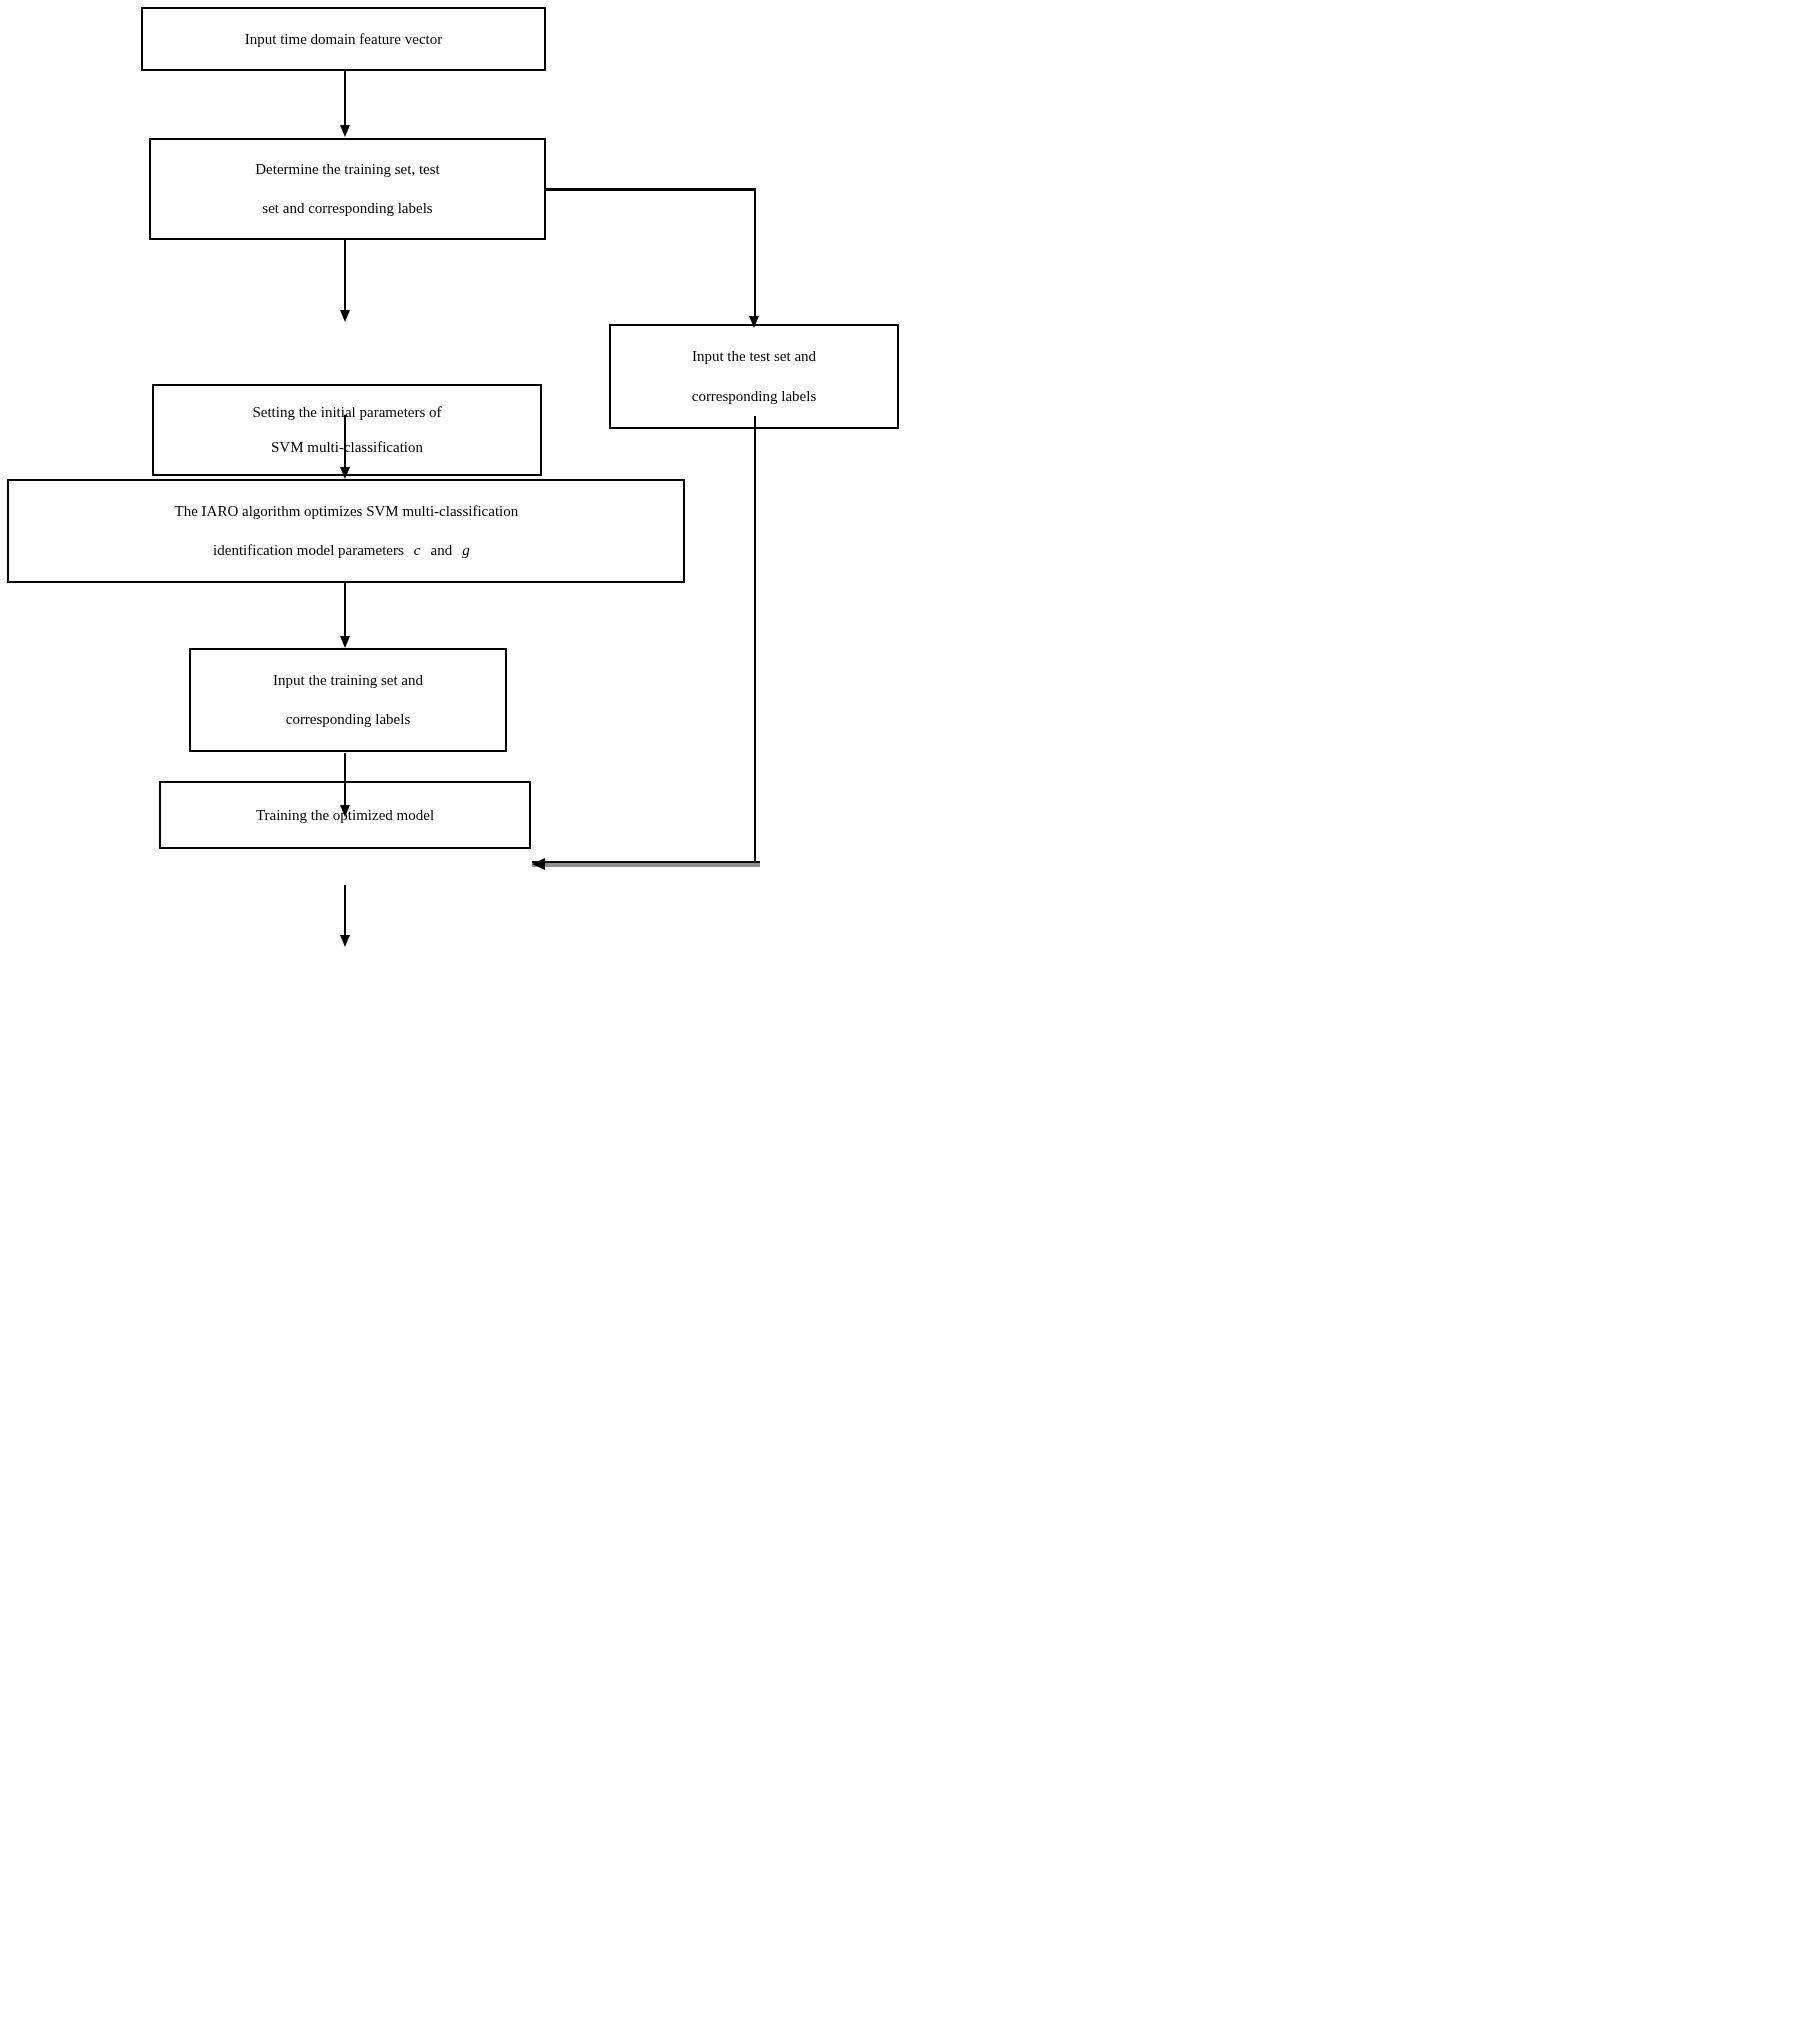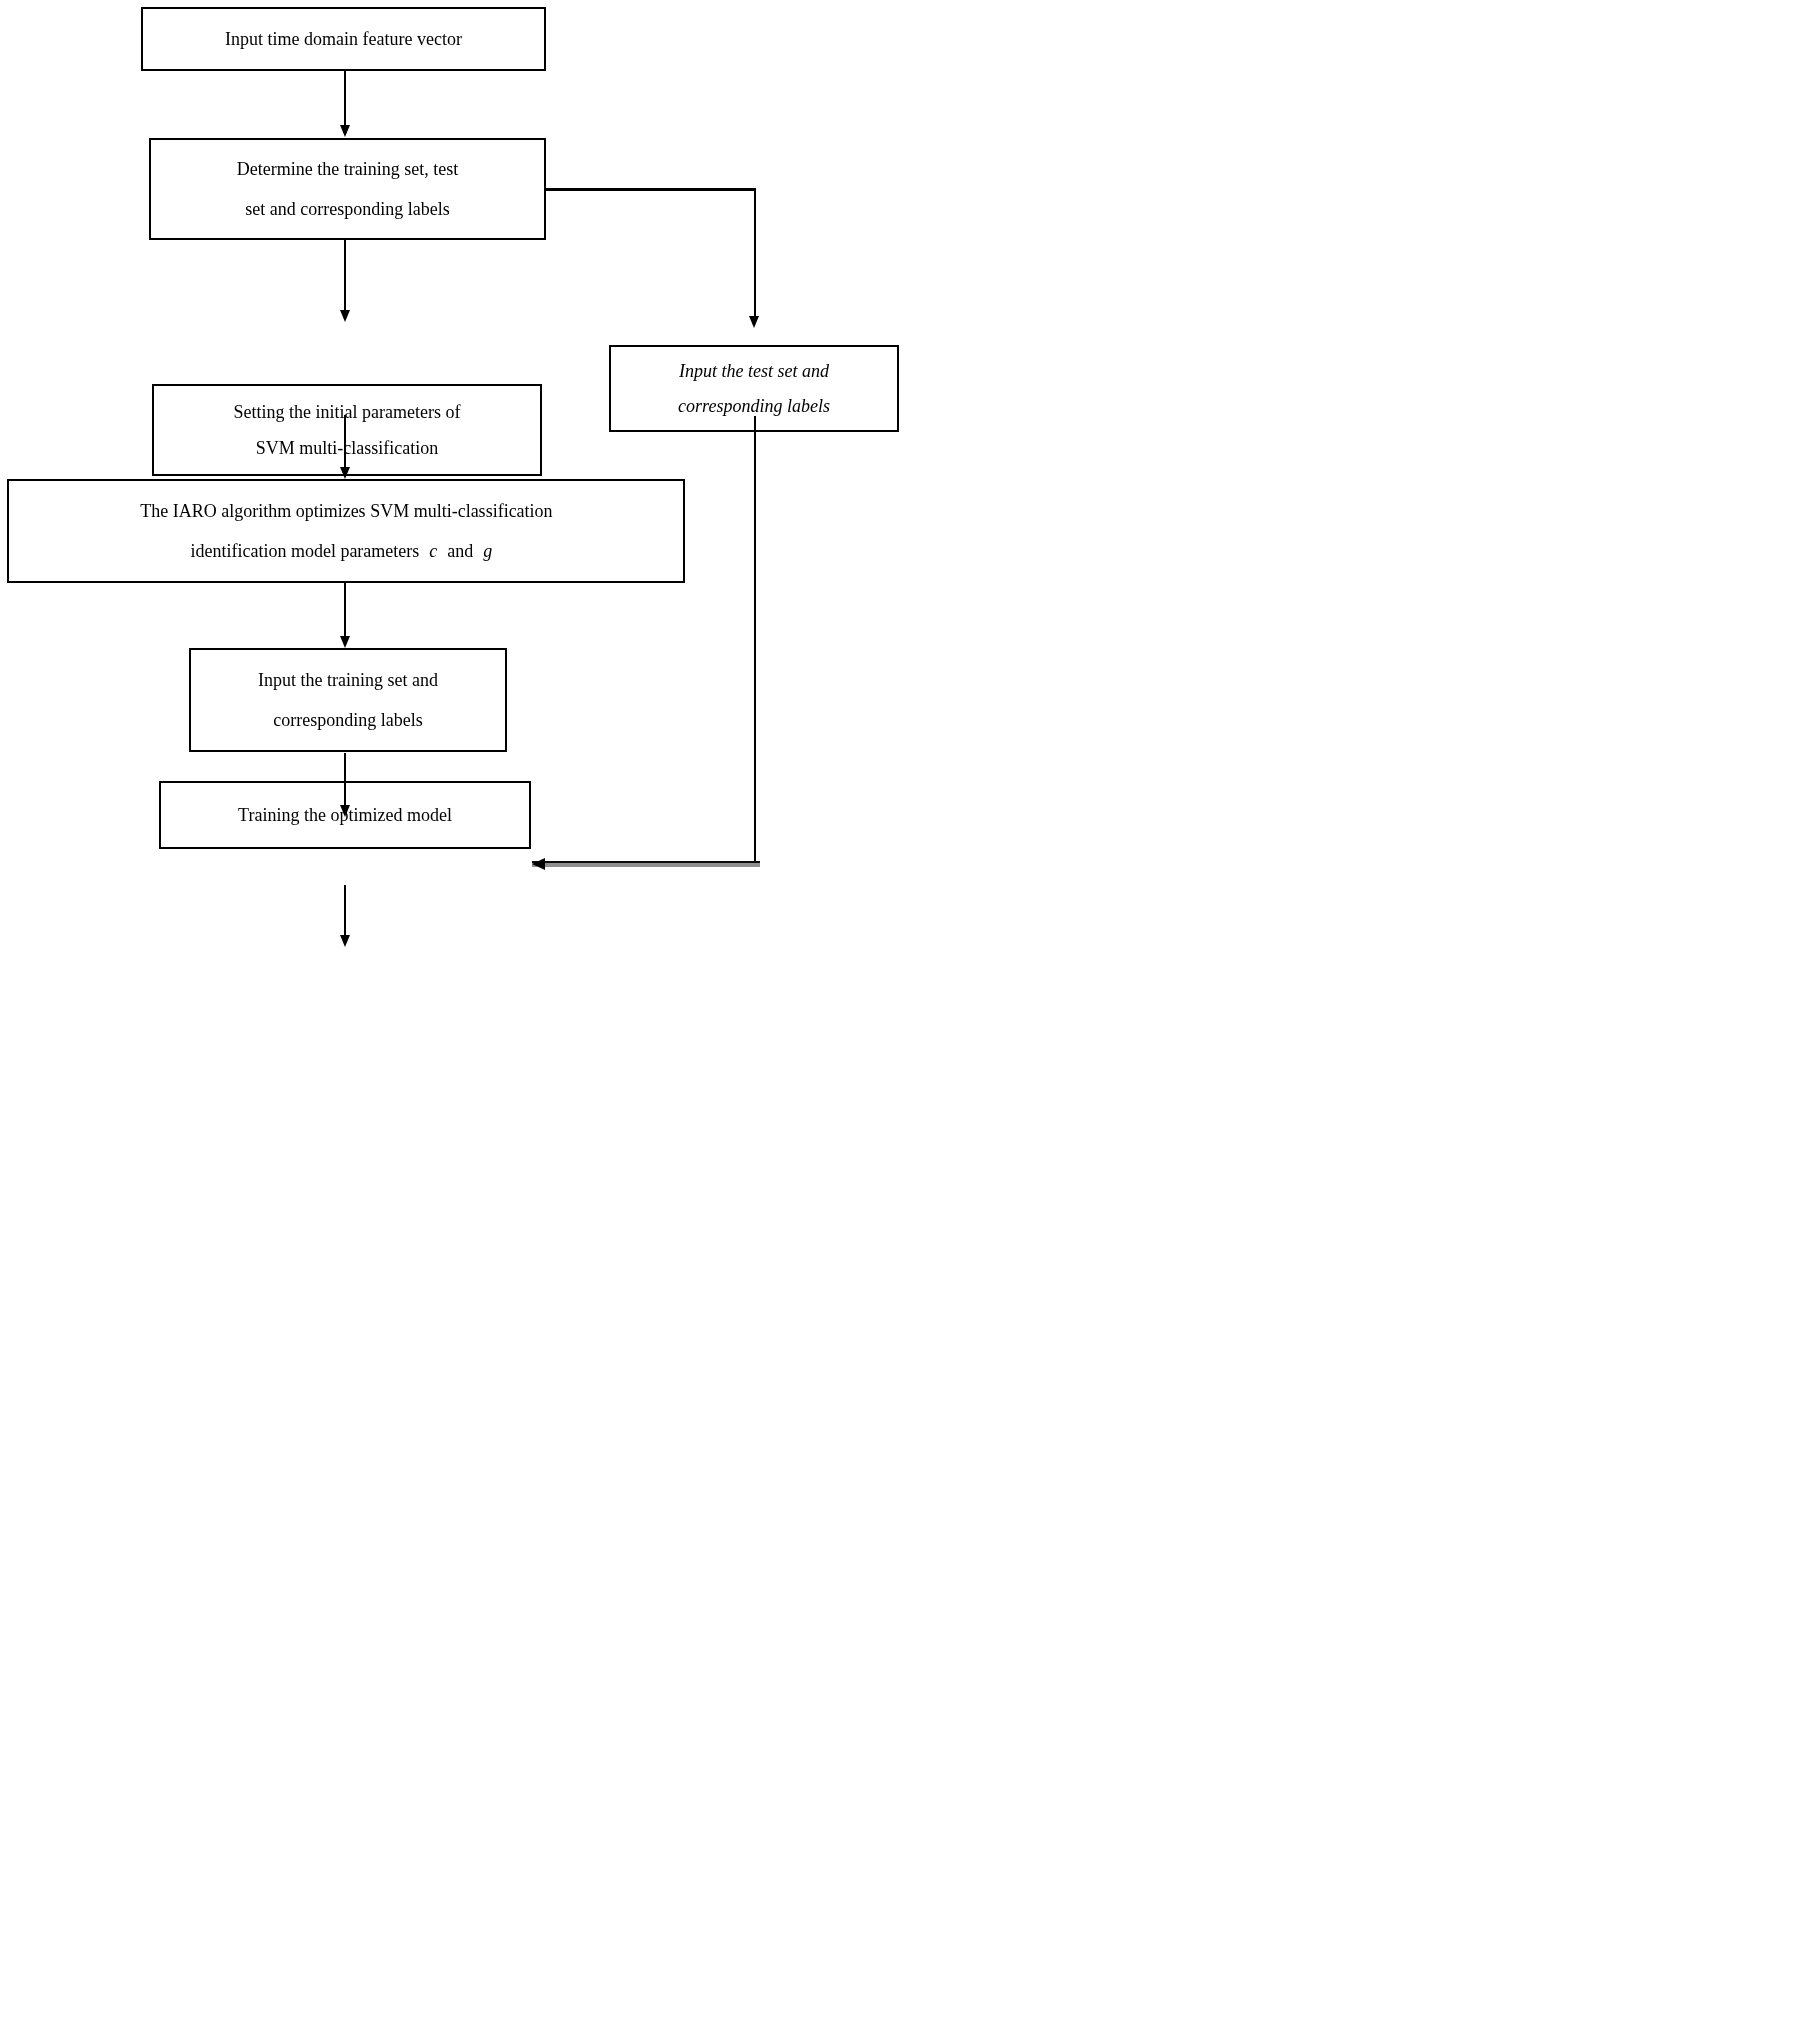--- a/index.html
+++ b/index.html
@@ -14,21 +14,21 @@
   .node{
     position:absolute;
     box-sizing:border-box;
     background:#ffffff;
     border:2.5px solid #000000;
     display:flex;
     flex-direction:column;
     align-items:center;
     justify-content:center;
     text-align:center;
-    font-size:18px;
+    font-size:15px;
     line-height:1.12;
   }
   .node.two{justify-content:space-evenly;}
   .nline{display:block;white-space:nowrap;}
   .formula-line{display:flex;align-items:flex-start;justify-content:center;white-space:nowrap;}
   .param{font-style:italic;margin:0 10px;}
   .vline{position:absolute;width:1.9px;background:#000000;}
   .hline{position:absolute;height:2.5px;background:#000000;}
   .arrow-down{
     position:absolute;width:0;height:0;
@@ -49,21 +49,21 @@
     border-top:2.5px solid #0c0c0c;
   }
   
   #n1{left:141px;top:7.4px;width:405px;height:64px;}
   #n2{left:149px;top:138px;width:397px;height:102px;}
   #n3{left:152px;top:336px;width:390px;height:92px;margin-top:48px;}
   #n4{left:7.4px;top:479px;width:678px;height:104px;}
   #n5{left:189px;top:648px;width:318px;height:104px;}
   #n6{left:159px;top:781px;width:372px;height:68px;}
   #n7{left:177px;top:948px;width:339px;height:64px;}
-  #nR{left:609px;top:345px;width:290px;height:87px;font-style:italic;}
+  #nR{left:609px;top:324px;width:290px;height:105px;}
 </style>
 </head>
 <body>
 
 <div id="canvas">
 
   <div class="node" id="n1">
     <span class="nline">Input time domain feature vector</span>
   </div>
 

